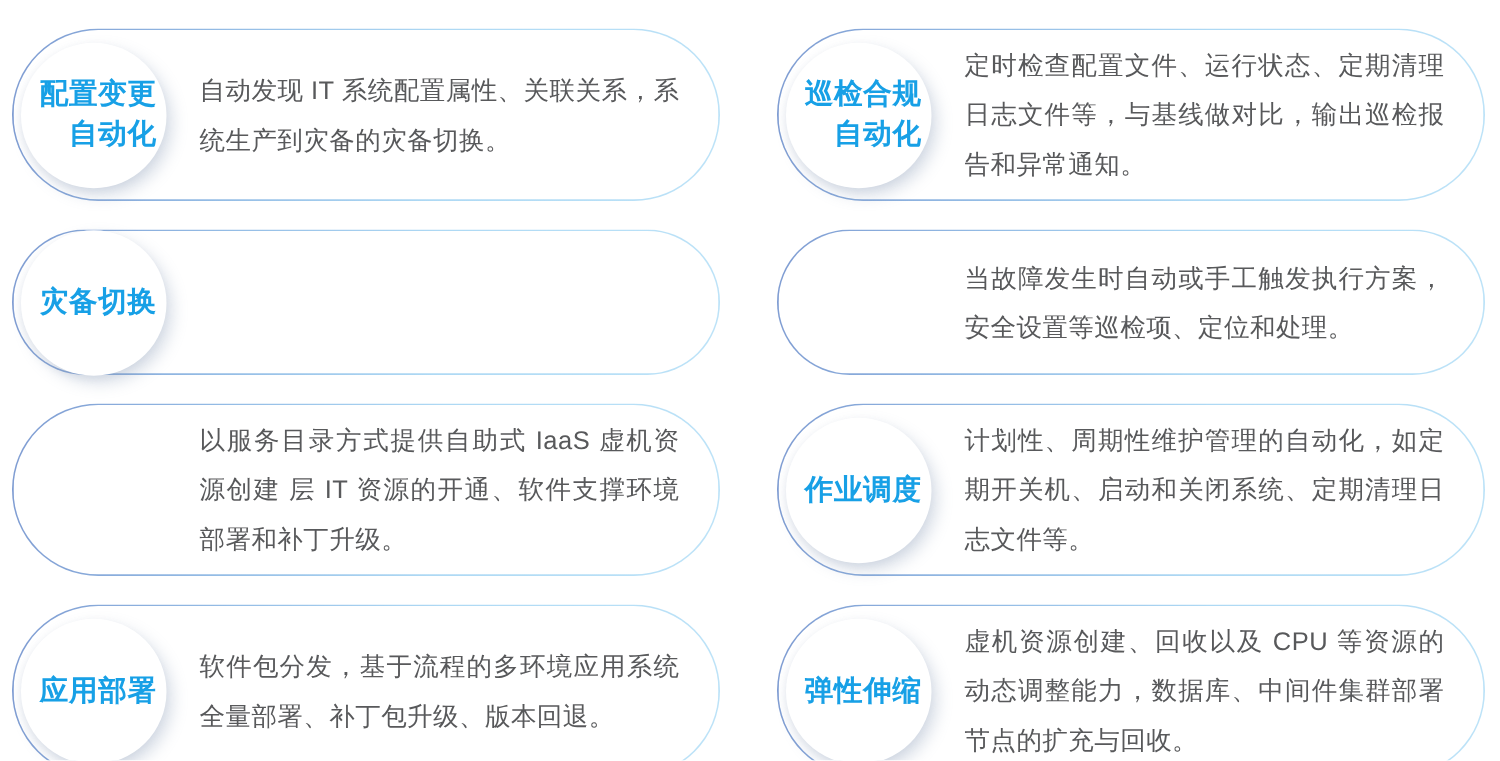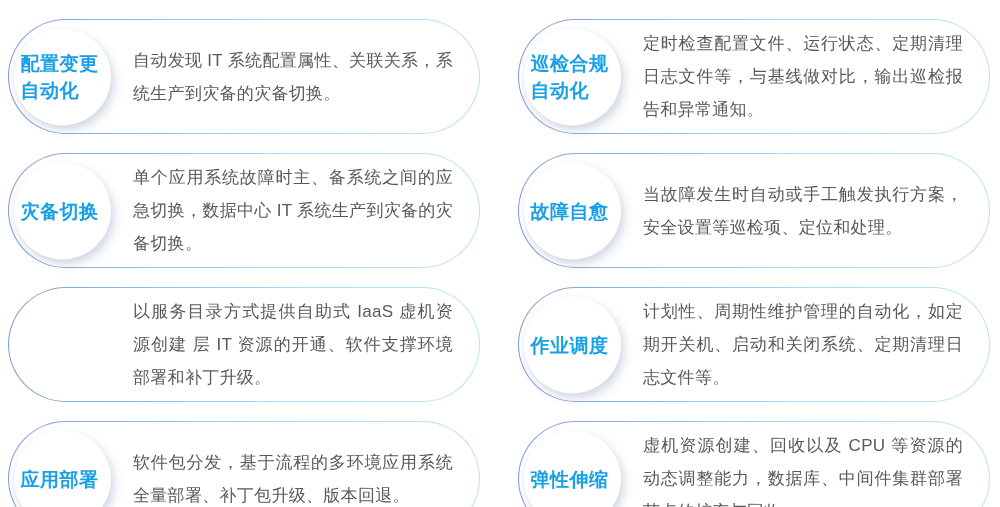--- a/index.html
+++ b/index.html
@@ -45,21 +45,21 @@
     width: 97px;
     height: 97px;
     border-radius: 50%;
     background: #ffffff;
     box-shadow:
       4px 5px 10px rgba(125, 145, 175, 0.30),
       -1px 2px 5px rgba(150, 165, 190, 0.14);
     display: flex;
     align-items: center;
     justify-content: center;
-    text-align: left;
+    text-align: right;
     z-index: 2;
   }
   .badge-label {
     display: inline-block;
     width: 84px;
     color: #17a0e6;
     font-weight: 700;
     font-size: 19px;
     line-height: 27px;
     letter-spacing: 0.5px;
@@ -91,27 +91,23 @@
       <div class="badge">
         <span class="badge-label">巡检合规自动化</span>
       </div>
       <p class="desc">定时检查配置文件、运行状态、定期清理日志文件等，与基线做对比，输出巡检报告和异常通知。</p>
     </div>
 
     <div class="card">
       <div class="badge">
         <span class="badge-label">灾备切换</span>
       </div>
-      <p class="desc">单个应用系统故障时主、备系统之间的应急切换，数据中心 IT 系统生产到灾备的灾备切换。</p>
     </div>
 
     <div class="card">
-      <div class="badge">
-        <span class="badge-label">故障自愈</span>
-      </div>
       <p class="desc">当故障发生时自动或手工触发执行方案，安全设置等巡检项、定位和处理。</p>
     </div>
 
     <div class="card">
       <p class="desc">以服务目录方式提供自助式 IaaS 虚机资源创建 层 IT 资源的开通、软件支撑环境部署和补丁升级。</p>
     </div>
 
     <div class="card">
       <div class="badge">
         <span class="badge-label">作业调度</span>

